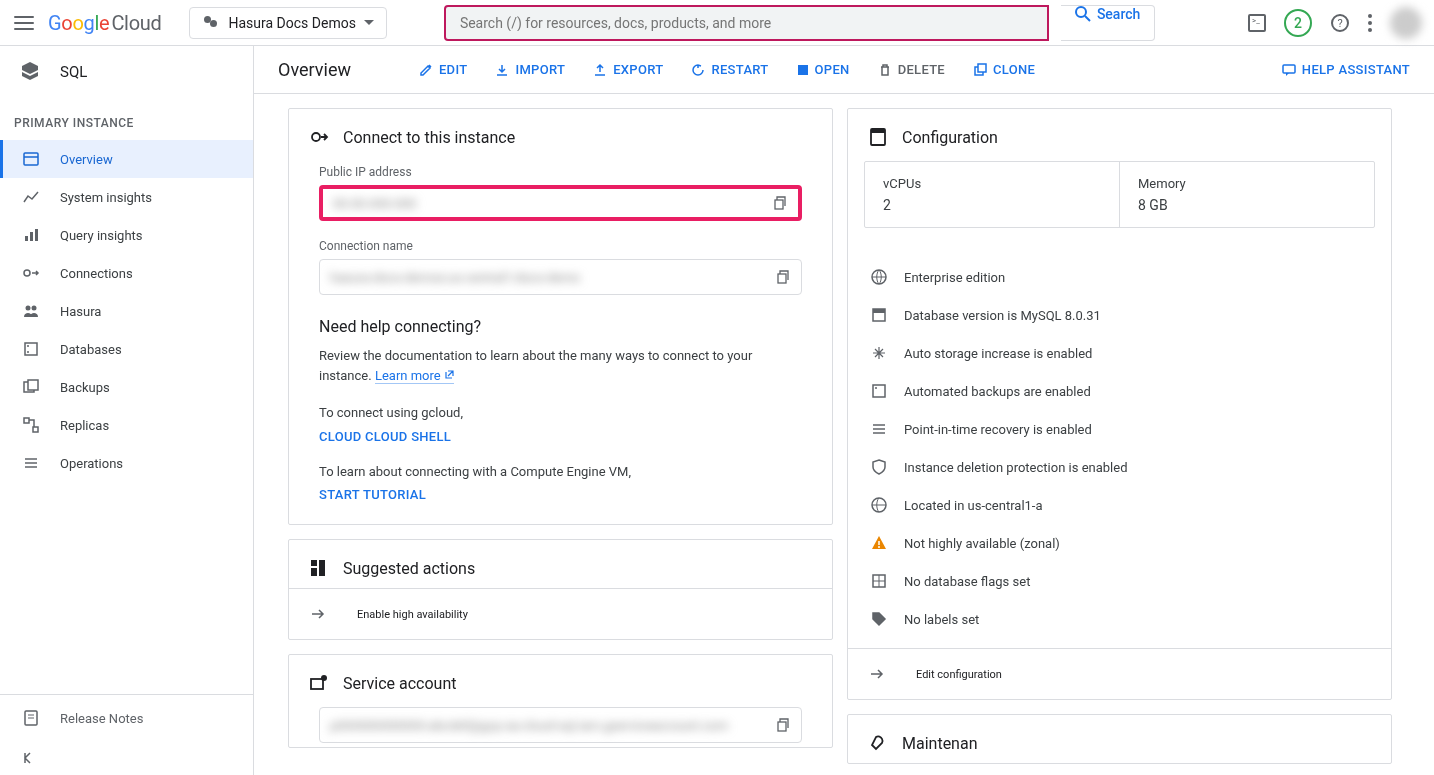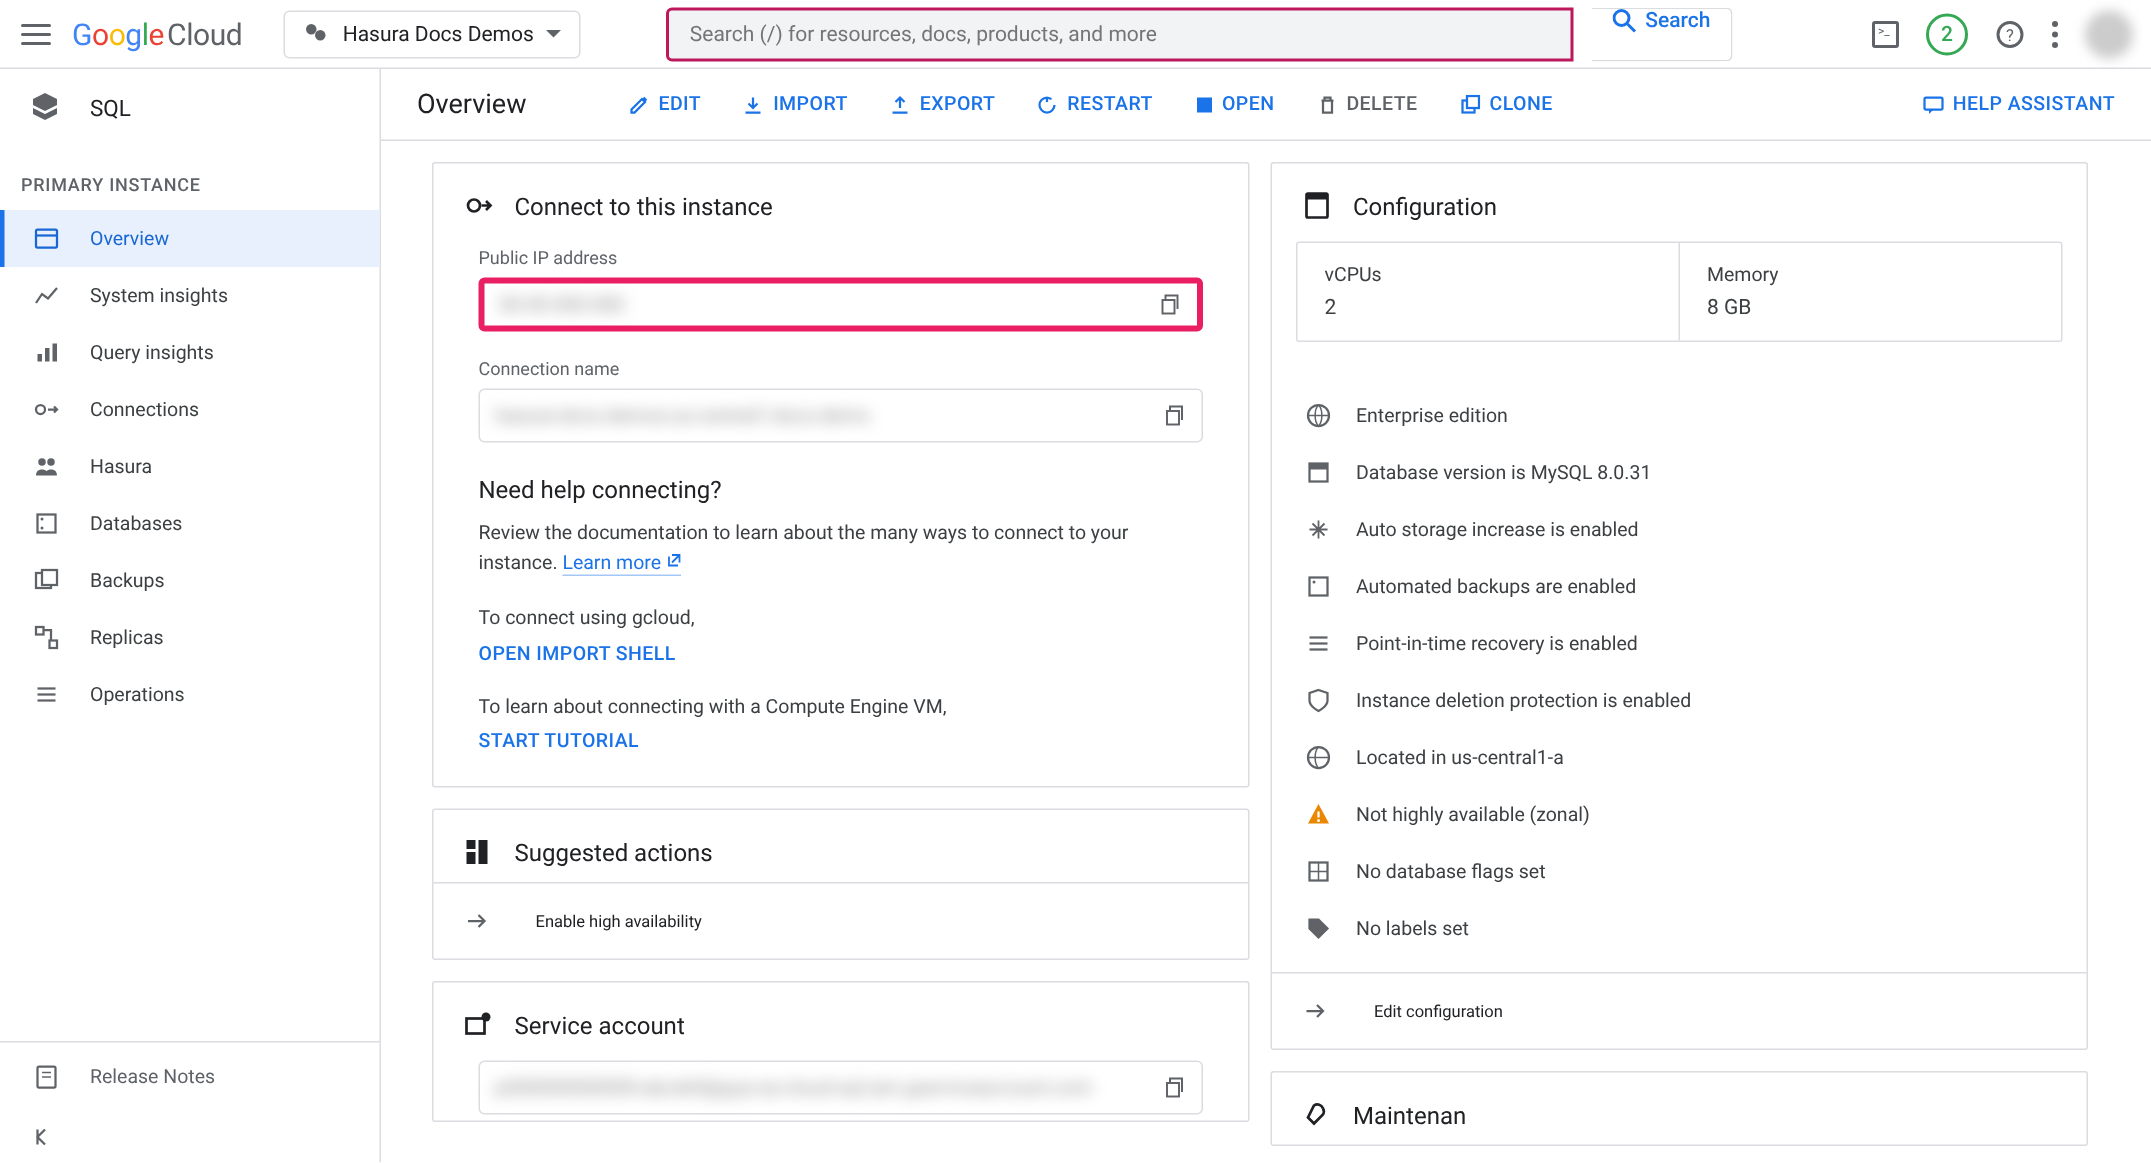--- a/index.html
+++ b/index.html
@@ -303,21 +303,21 @@
               <svg class="copy-btn" width="16" height="16" viewBox="0 0 16 16">
                   <rect x="3" y="5" width="8" height="9" stroke="#5f6368" stroke-width="1.3" fill="none"></rect>
                   <path d="M5 5 L5 2 L13 2 L13 11" stroke="#5f6368" stroke-width="1.3" fill="none"></path>
                 </svg>
             </div>
             <div class="subheading">Need help connecting?</div>
             <div class="help-text"><span>Review the documentation to learn about the many ways to connect to your instance.</span> <a class="link"><span>Learn more</span> <svg style="display:inline" width="10" height="10">
                     <path d="M2 2 L2 8 L8 8 M4 1 L9 1 L9 6 M9 1 L4 6" stroke="#1a73e8" stroke-width="1.2" fill="none"></path>
                   </svg></a></div>
             <div class="help-text mt">To connect using gcloud,</div>
-            <span class="link-cta">OPEN IMPORT SHELL</span>
+            <span class="link-cta">CLOUD CLOUD SHELL</span>
             <div class="help-text mt">To learn about connecting with a Compute Engine VM,</div>
             <span class="link-cta">START TUTORIAL</span>
           </div>
         </div>
 
         <div class="card">
           <div class="card-header">
             <svg width="20" height="20" viewBox="0 0 20 20">
                 <rect x="2" y="2" width="6" height="6" fill="#202124"></rect>
                 <rect x="2" y="10" width="6" height="8" fill="#202124"></rect>

